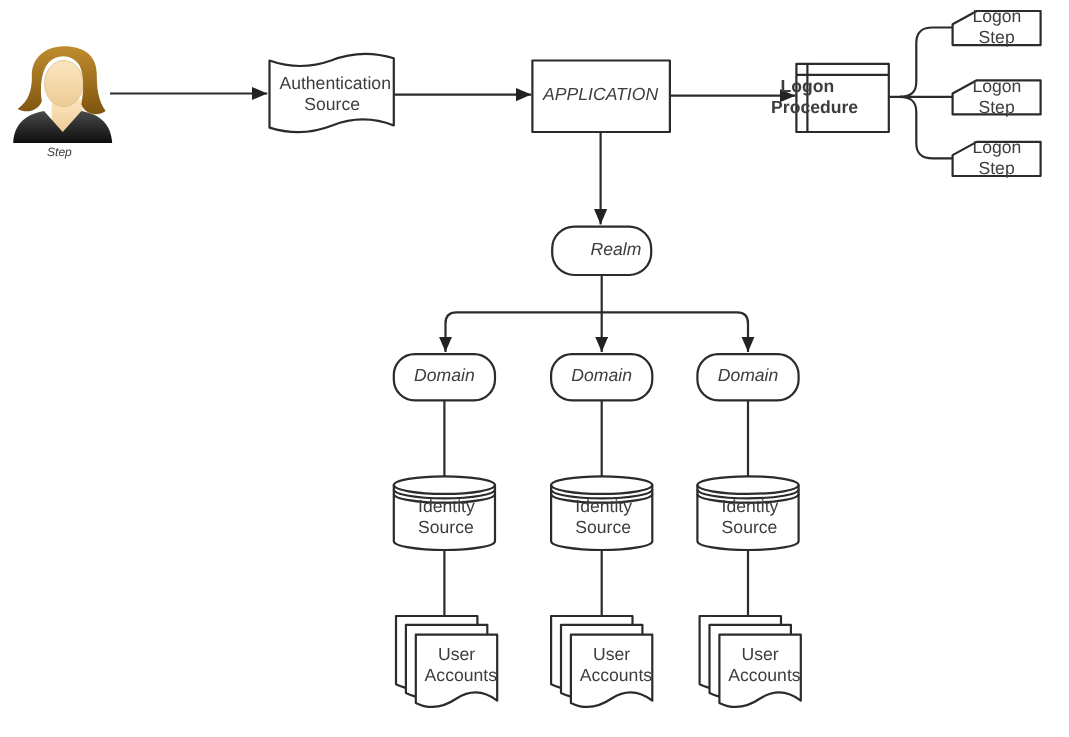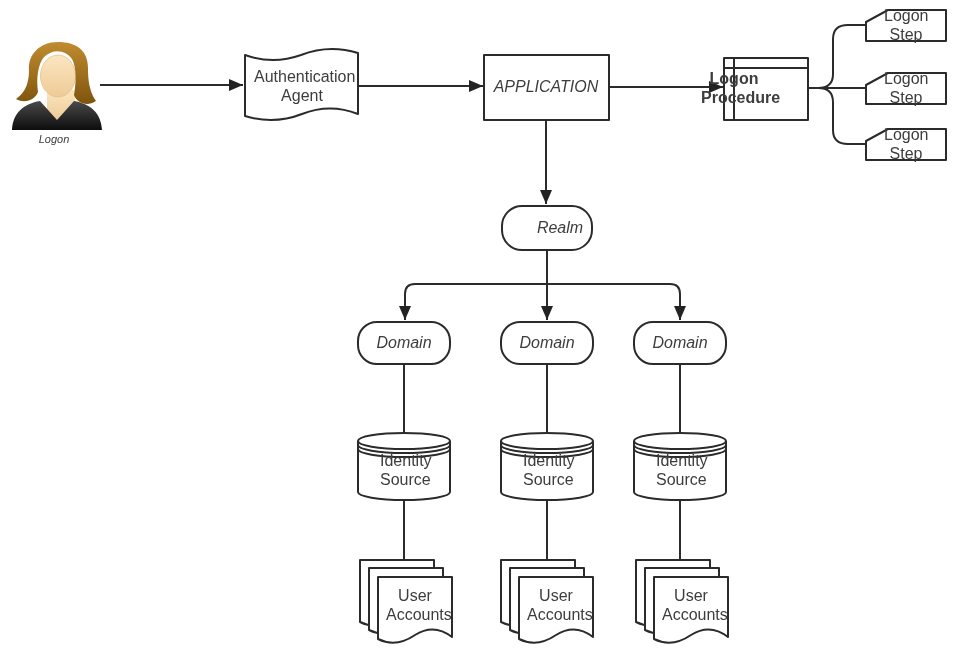--- a/index.html
+++ b/index.html
@@ -119,22 +119,22 @@
       <path class="shape" d="M 510 568 L 584 568 L 584 628 Q 566 614 547 626 Q 528 639 510 630 Z"></path>
       <path class="shape" d="M 519 577 L 593 577 L 593 637 Q 575 623 556 635 Q 537 648 519 639 Z"></path>
     </g>
     <g>
       <path class="shape" d="M 636 560 L 710 560 L 710 620 Q 692 606 673 618 Q 654 631 636 622 Z"></path>
       <path class="shape" d="M 645 568 L 719 568 L 719 628 Q 701 614 682 626 Q 663 639 645 630 Z"></path>
       <path class="shape" d="M 654 577 L 728 577 L 728 637 Q 710 623 691 635 Q 672 648 654 639 Z"></path>
     </g>
   </svg>
 
-  <div class="label nowrap" style="left:54px;top:139px;font-size:11px;">Logon</div>
-  <div class="label" style="left:302px;top:87px;width:96px;">Authentication Agent</div>
+  <div class="label nowrap" style="left:54px;top:139px;font-size:11px;">Step</div>
+  <div class="label" style="left:302px;top:87px;width:96px;">Authentication Source</div>
   <div class="label nowrap" style="left:546px;top:87px;">APPLICATION</div>
   <div class="label" style="left:734px;top:89px;width:66px;font-weight:bold;">Logon Procedure</div>
 
   <div class="label" style="left:906px;top:26px;width:44px;">Logon Step</div>
   <div class="label" style="left:906px;top:89px;width:44px;">Logon Step</div>
   <div class="label" style="left:906px;top:145px;width:44px;">Logon Step</div>
 
   <div class="label nowrap" style="left:547px;top:228px;padding-left:26px;">Realm</div>
 
   <div class="label nowrap" style="left:404px;top:343px;">Domain</div>

